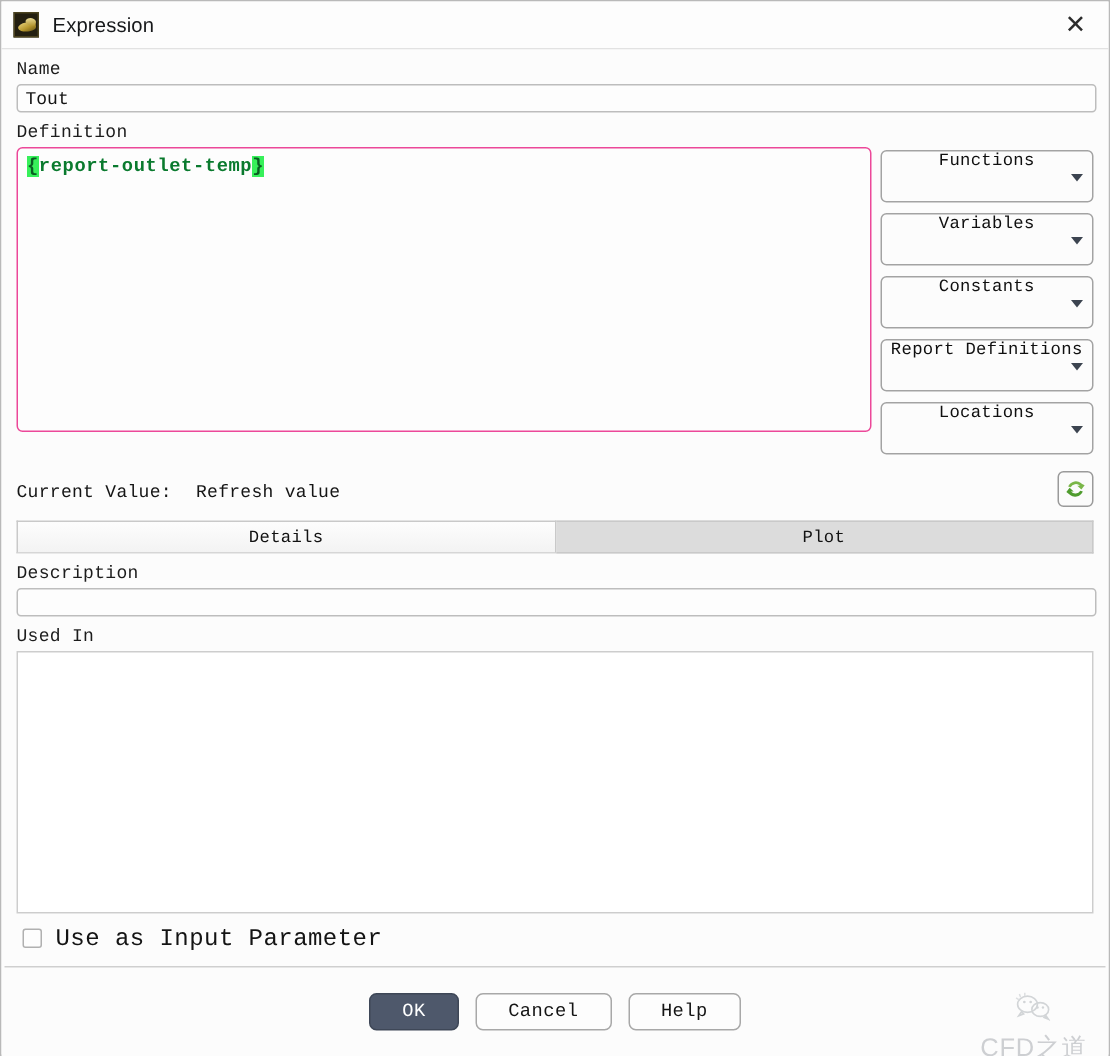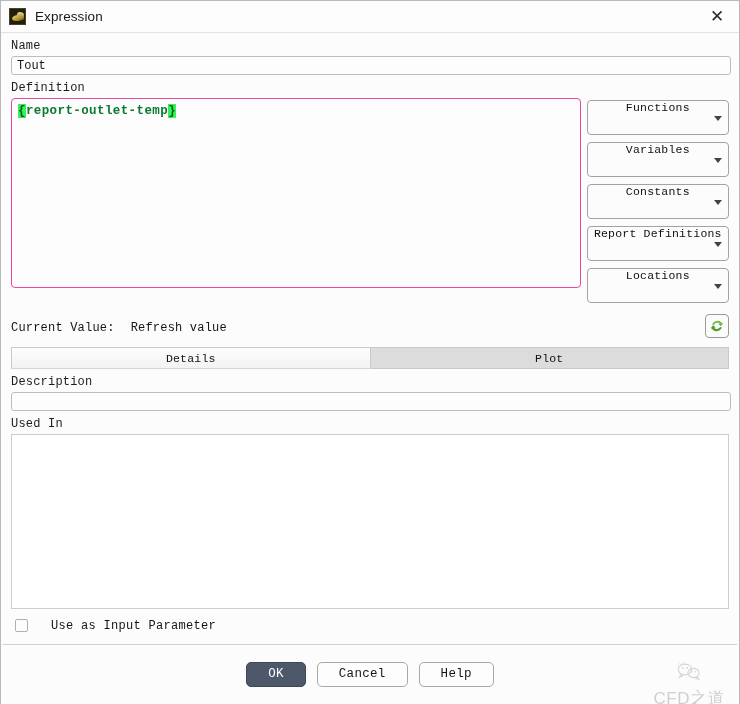--- a/index.html
+++ b/index.html
@@ -242,22 +242,22 @@
     cursor: pointer;
   }
   .chk-box {
     width: 13px; height: 13px;
     background: #fdfdfd;
     border: 1px solid #b0b0b0;
     border-radius: 2px;
     flex: 0 0 auto;
   }
   .chk-label {
-    margin-left: 23px;
-    font-size: 12px;
+    margin-left: 9px;
+    font-size: 16px;
     color: #141414;
     letter-spacing: 0.3px;
   }
 
   
   .footer-sep {
     margin: 8px 2px 0 2px;
     height: 1px;
     background: #cfcfcf;
   }

